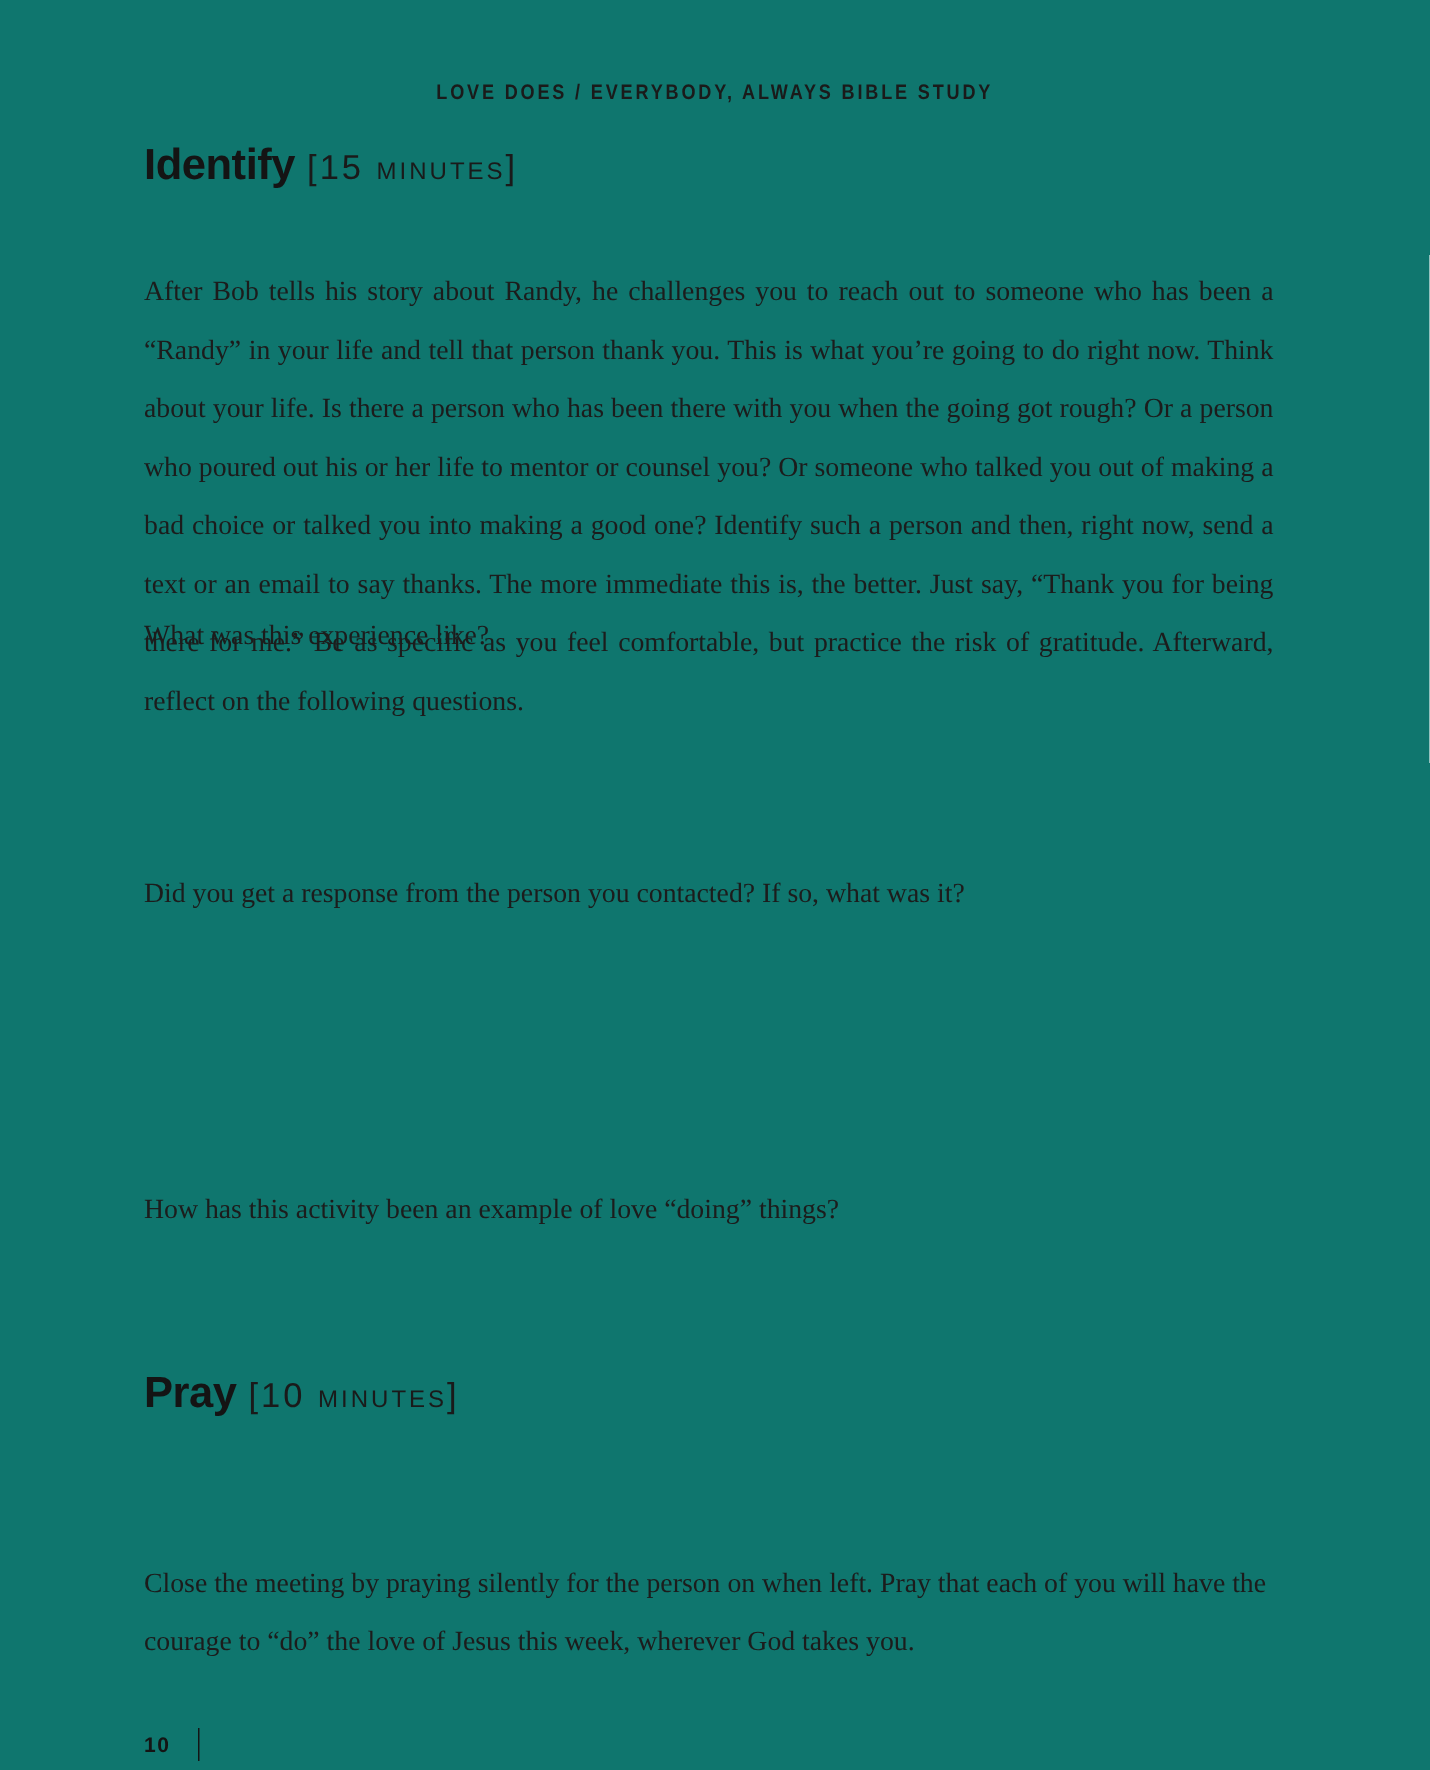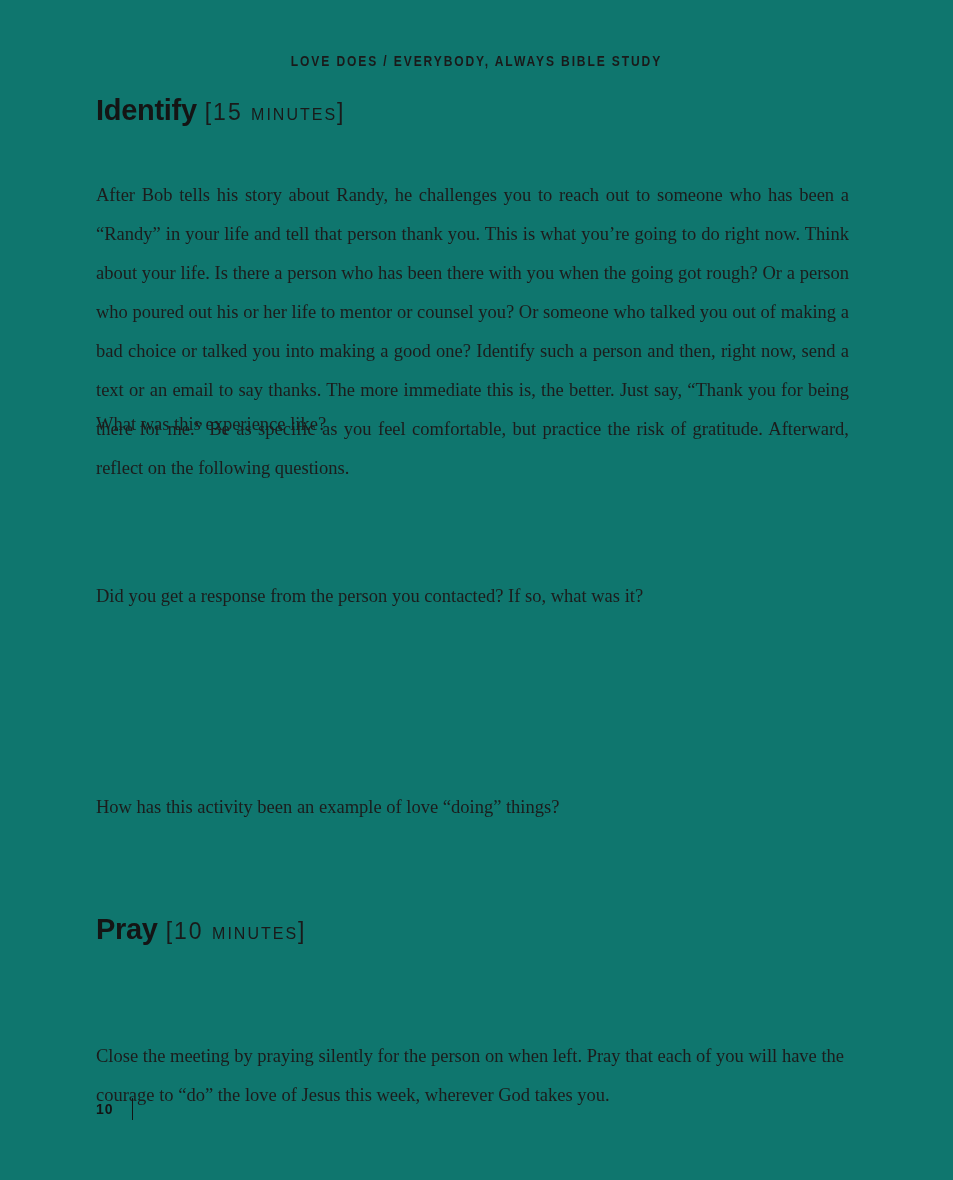--- a/index.html
+++ b/index.html
@@ -75,21 +75,21 @@
     font-family: "Liberation Serif", serif;
     font-size: 18.5px;
     line-height: 28px;
     color: #1c1c1c;
   }
 
   
   .footer {
     position: absolute;
     left: 96px;
-    top: 1098px;
+    top: 1152px;
     display: flex;
     align-items: center;
   }
   .page-number {
     font-family: "Liberation Sans", sans-serif;
     font-weight: 700;
     font-size: 14px;
     letter-spacing: 1px;
     color: #141414;
   }

